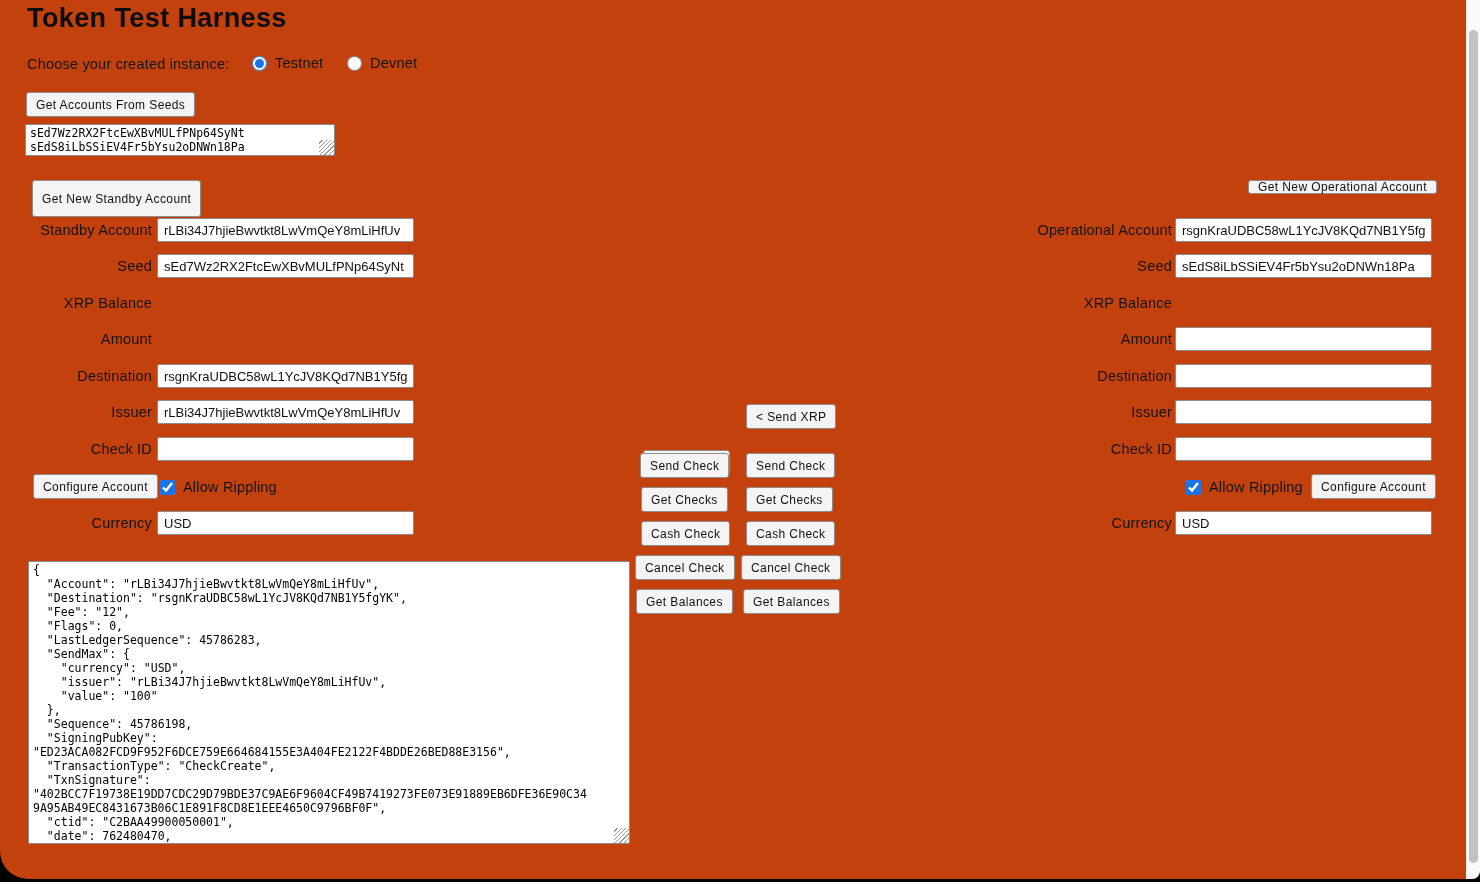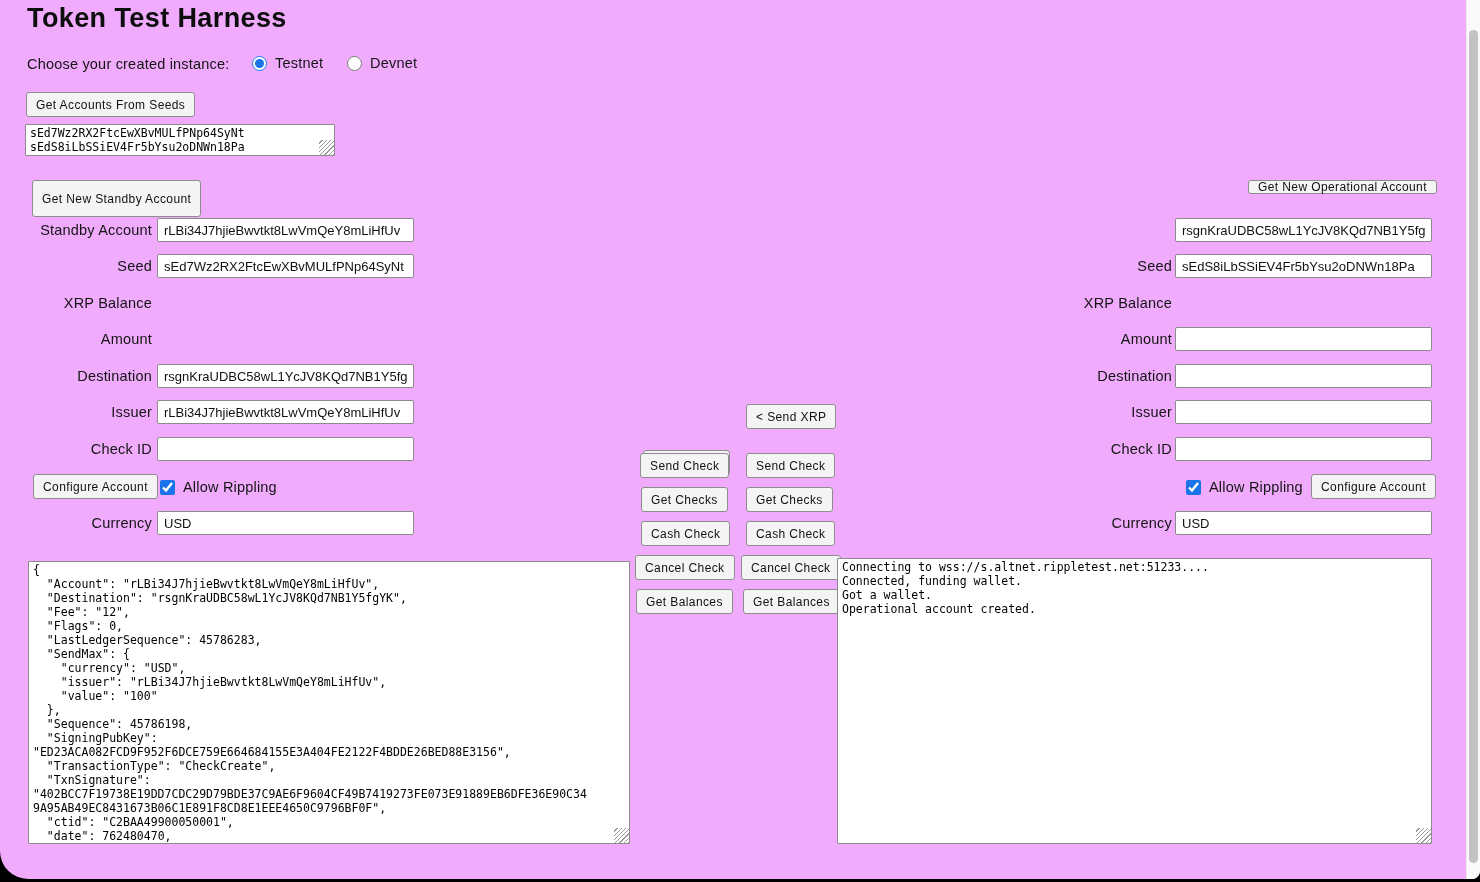--- a/index.html
+++ b/index.html
@@ -6,21 +6,21 @@
   html, body { width: 1480px; height: 882px; }
   body {
     position: relative;
     background: #000;
     font-family: "Liberation Sans", sans-serif;
     overflow: hidden;
   }
   .page {
     position: absolute;
     left: 0; top: 0; right: 0; bottom: 3px;
-    background: #f0abfc;
+    background: #c2410c;
     border-radius: 0 0 8px 28px;
     overflow: hidden;
   }
   .title {
     position: absolute; left: 27px; top: 3px;
     font-size: 27px; font-weight: 700; color: #0d0d0d;
     letter-spacing: 0.4px;
   }
   .lbl {
     position: absolute;
@@ -145,20 +145,21 @@
 
   <button class="btn" style="left:33px; top:474px;">Configure Account</button>
   <label class="chk-wrap" style="left:160px; top:476px;">
     <input type="checkbox" checked="true" style="">
     <span>Allow Rippling</span>
   </label>
 
   <div class="lbl left-lbl" style="top:511px">Currency</div>
   <input class="input" style="left: 157px; top: 511px;" spellcheck="false" value="USD">
 
+  <div class="lbl right-lbl" style="top:218px">Operational Account</div>
   <input class="input" style="left: 1175px; top: 218px;" spellcheck="false" value="rsgnKraUDBC58wL1YcJV8KQd7NB1Y5fgYK">
 
   <div class="lbl right-lbl" style="top:254px">Seed</div>
   <input class="input" style="left: 1175px; top: 254px;" spellcheck="false" value="sEdS8iLbSSiEV4Fr5bYsu2oDNWn18Pa">
 
   <div class="lbl right-lbl" style="top:291px">XRP Balance</div>
 
   <div class="lbl right-lbl" style="top:327px">Amount</div>
   <input class="input" style="left: 1175px; top: 327px;" spellcheck="false">
 
@@ -212,22 +213,18 @@
   "Sequence": 45786198,
   "SigningPubKey":
 "ED23ACA082FCD9F952F6DCE759E664684155E3A404FE2122F4BDDE26BED88E3156",
   "TransactionType": "CheckCreate",
   "TxnSignature":
 "402BCC7F19738E19DD7CDC29D79BDE37C9AE6F9604CF49B7419273FE073E91889EB6DFE36E90C34
 9A95AB49EC8431673B06C1E891F8CD8E1EEE4650C9796BF0F",
   "ctid": "C2BAA49900050001",
   "date": 762480470,
   "hash":</textarea>
-  <textarea class="mono" style="left: 837px; top: 558px; width: 595px; height: 286px;" spellcheck="false">Connecting to wss://s.altnet.rippletest.net:51233....
-Connected, funding wallet.
-Got a wallet.
-Operational account created.</textarea>
 
   <div class="page-scrollbar">
     <div class="page-scrollbar-thumb"></div>
   </div>
 
 </div>
 
 </body></html>

